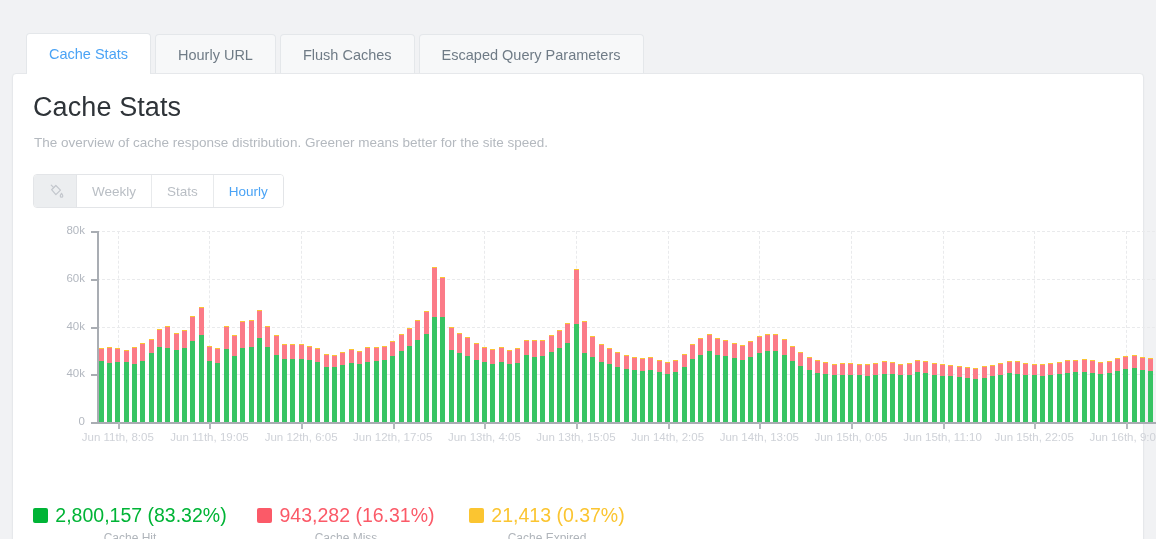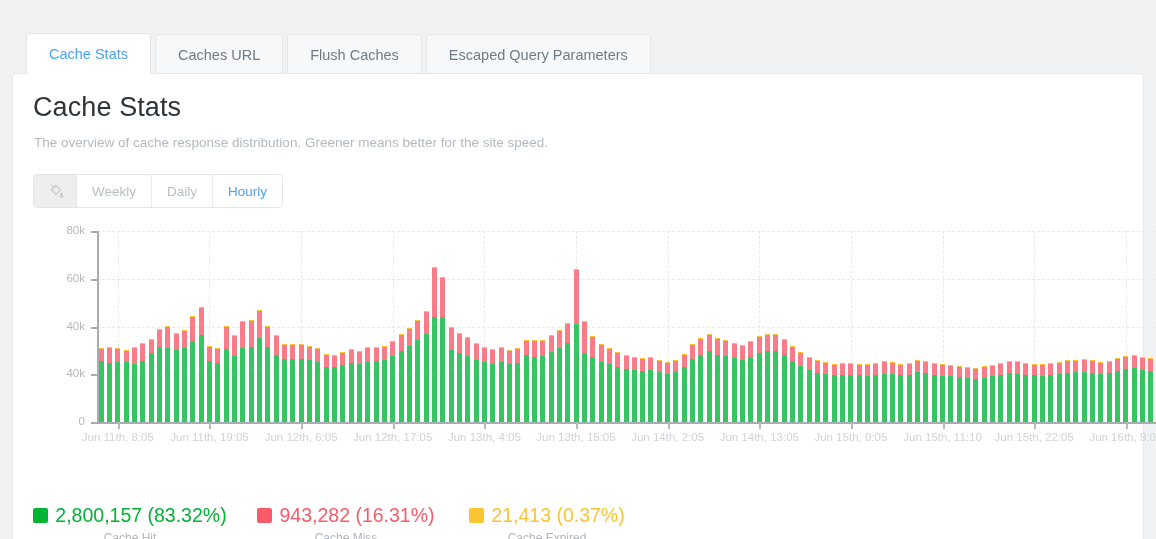--- a/index.html
+++ b/index.html
@@ -156,21 +156,21 @@
 </head>
 <body>
 
 <div class="page">
 
   <div class="tabbar">
     <div class="tab active">
         <span>Cache Stats</span>
       </div>
     <div class="tab">
-        <span>Caches URL</span>
+        <span>Hourly URL</span>
       </div>
     <div class="tab">
         <span>Flush Caches</span>
       </div>
     <div class="tab">
         <span>Escaped Query Parameters</span>
       </div>
   </div>
 
   <div class="card">
@@ -183,21 +183,21 @@
         <svg width="17" height="17" viewBox="0 0 24 24" fill="none" stroke="#c3c7cd" stroke-width="1.7" stroke-linecap="round" stroke-linejoin="round">
           <path d="M6.5 9.5 L12.5 3.5 L19 10 L12.5 16.5 Z"></path>
           <path d="M9.5 6.5 L6 3"></path>
           <path d="M20.5 14.5 c1.2 1.8 1.8 2.8 1.8 3.7 a1.8 1.8 0 0 1 -3.6 0 c0 -.9 .6 -1.9 1.8 -3.7z"></path>
         </svg>
       </div>
       <div class="seg">
           <span>Weekly</span>
         </div>
       <div class="seg">
-          <span>Daily</span>
+          <span>Stats</span>
         </div>
       <div class="seg active">
           <span>Hourly</span>
         </div>
     </div>
 
     <div class="chart">
       <div class="plot" id="plot">
           <div class="gridline" style="top: 143.25px;"></div>
           <div class="gridline" style="top: 95.5px;"></div>

